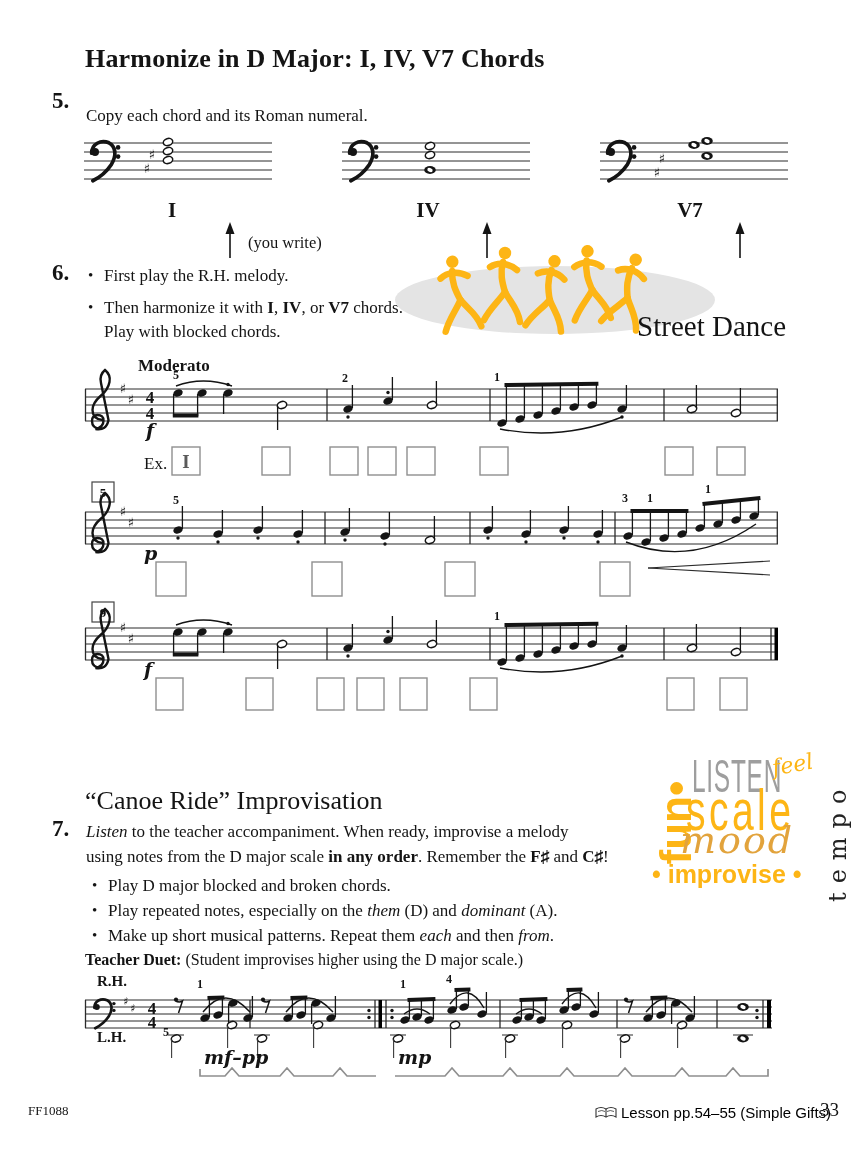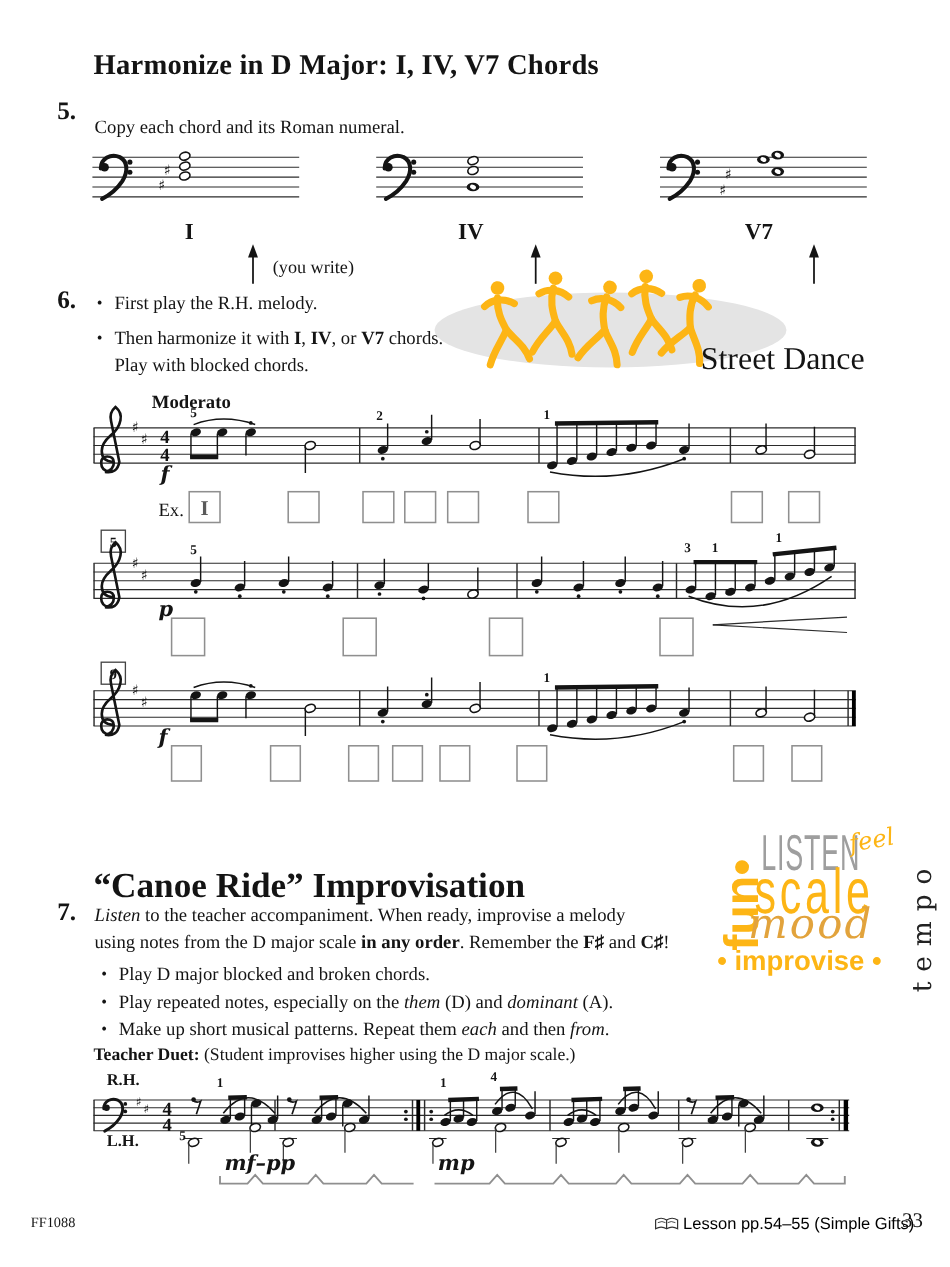--- a/index.html
+++ b/index.html
@@ -7,21 +7,21 @@
        font-family:"Liberation Serif",serif;color:#141414;}
   .abs{position:absolute;}
   .title{font-size:26px;font-weight:bold;letter-spacing:.2px;text-align:center;}
   .itemnum{font-size:23px;font-weight:bold;}
   .txt{font-size:17px;margin-top:12px;}
   .brow{position:absolute;font-size:17px;white-space:nowrap;}
   .bdot{display:inline-block;width:16px;font-size:15px;vertical-align:1px;}
   .bold{font-weight:bold;}
   .it{font-style:italic;}
   .songtitle{font-size:29px;font-weight:normal;white-space:nowrap;}
-  .heading2{font-size:32px;font-weight:bold;}
+  .heading2{font-size:26px;font-weight:normal;}
   .duetline{font-size:16px;white-space:nowrap;}
   .footer-small{font-size:13px;}
   .footer-lesson{font-family:"Liberation Sans",sans-serif;font-size:15px;color:#000000;white-space:nowrap;}
   .pagenum{font-size:19px;}
   
   .wa-fun{width:120px;height:45px;transform:rotate(-90deg);font-family:"Liberation Sans",sans-serif;
           font-weight:bold;font-size:44px;line-height:45px;color:#FDB515;text-align:center;}
   .wa-listen{font-family:"Liberation Sans",sans-serif;font-size:34px;color:#9E9E9E;
              transform:scale(.72,1.35);transform-origin:left top;letter-spacing:1px;}
   .wa-feel{font-family:"DejaVu Serif",serif;font-style:italic;font-size:22px;color:#FDB515;transform:rotate(-10deg);}

